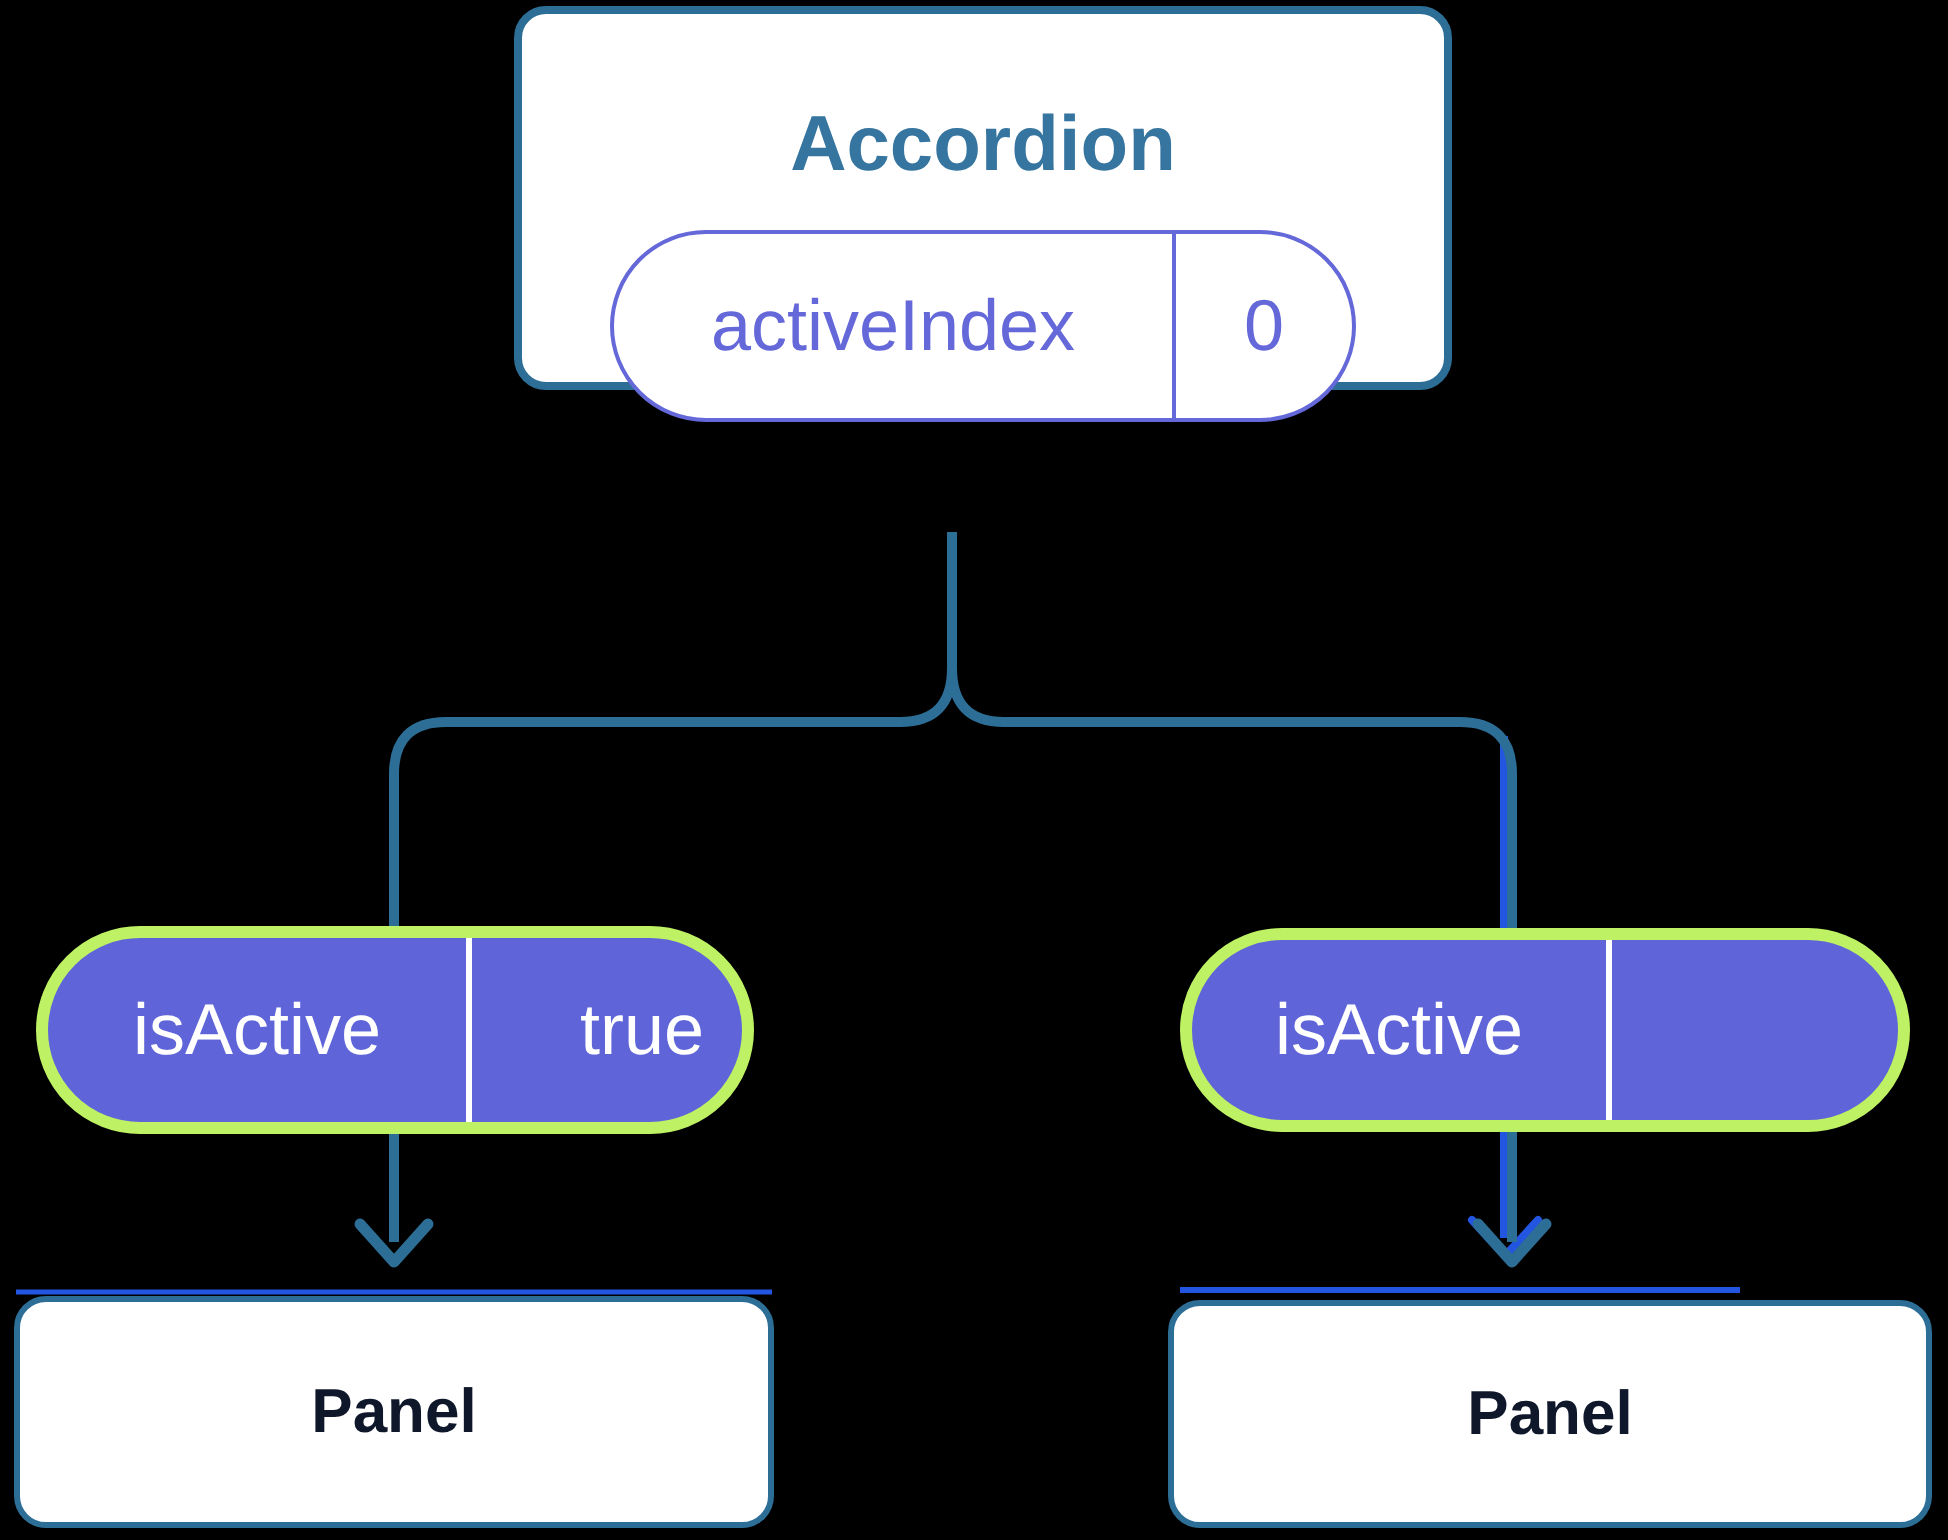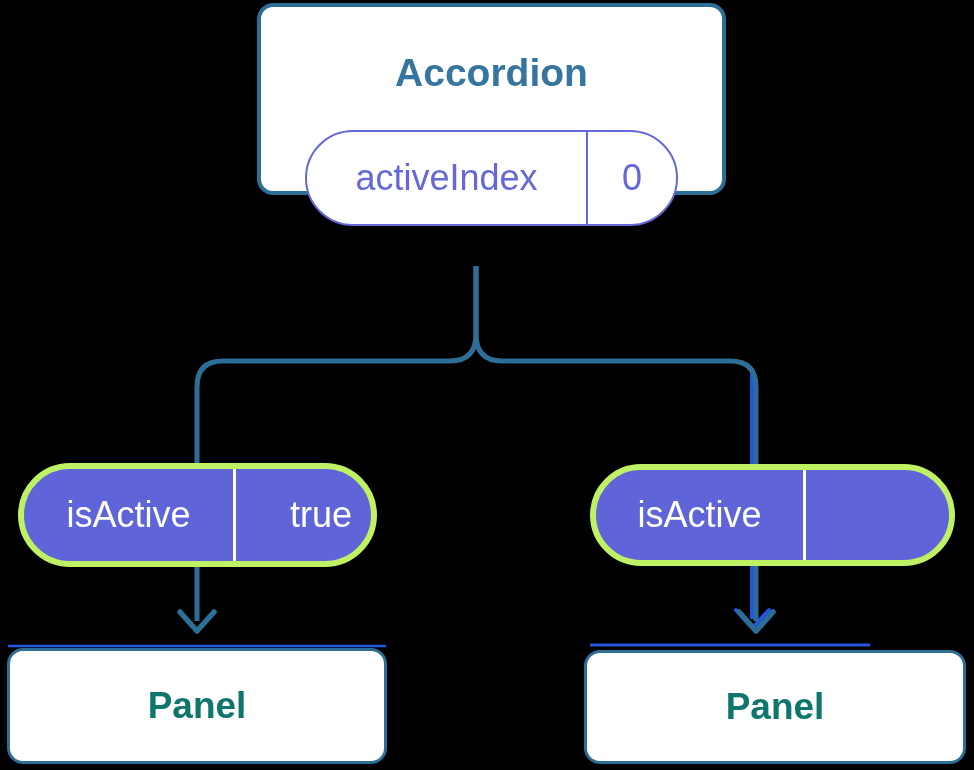--- a/index.html
+++ b/index.html
@@ -43,21 +43,21 @@
     overflow: hidden;
   }
   .pill .zone {
     display: flex;
     align-items: center;
     justify-content: center;
     font-size: 36px;
   }
   .pill-outline {
     width: 373px; height: 96px;
-    margin: 35px auto 0 auto;
+    margin: 20px auto 0 auto;
     border: 2.5px solid #6468d8;
     border-radius: 48px;
     background: #ffffff;
     color: #6468d8;
   }
   .pill-outline .zone-name { flex: 0 0 279px; border-right: 2px solid #6468d8; }
   .pill-outline .zone-value { flex: 1 1 auto; }
   .pill-filled {
     position: absolute;
     background: #5f64d8;
@@ -70,23 +70,23 @@
   .pill-left .zone-name { flex: 0 0 209px; border-right: 3px solid #ffffff; }
   .pill-left .zone-value { flex: 1 1 auto; padding-left: 35px; }
   .pill-right { left: 590px; top: 464px; width: 365px; height: 102px; }
   .pill-right .zone-name { flex: 0 0 207px; border-right: 3px solid #ffffff; }
   .pill-right .zone-value { flex: 1 1 auto; }
   .panel-box {
     display: flex;
     align-items: center;
     justify-content: center;
     border-width: 3.5px;
-    font-size: 37px;
+    font-size: 31px;
     font-weight: 600;
-    color: #0f766e;
+    color: #0f172a;
   }
   .panel-left { left: 7px; top: 648px; width: 380px; height: 116px; }
   .panel-right { left: 584px; top: 650px; width: 382px; height: 114px; }
 </style>
 </head>
 <body>
 
 <div class="stage">
 
   <svg class="connectors" width="974" height="770" viewBox="0 0 974 770">

